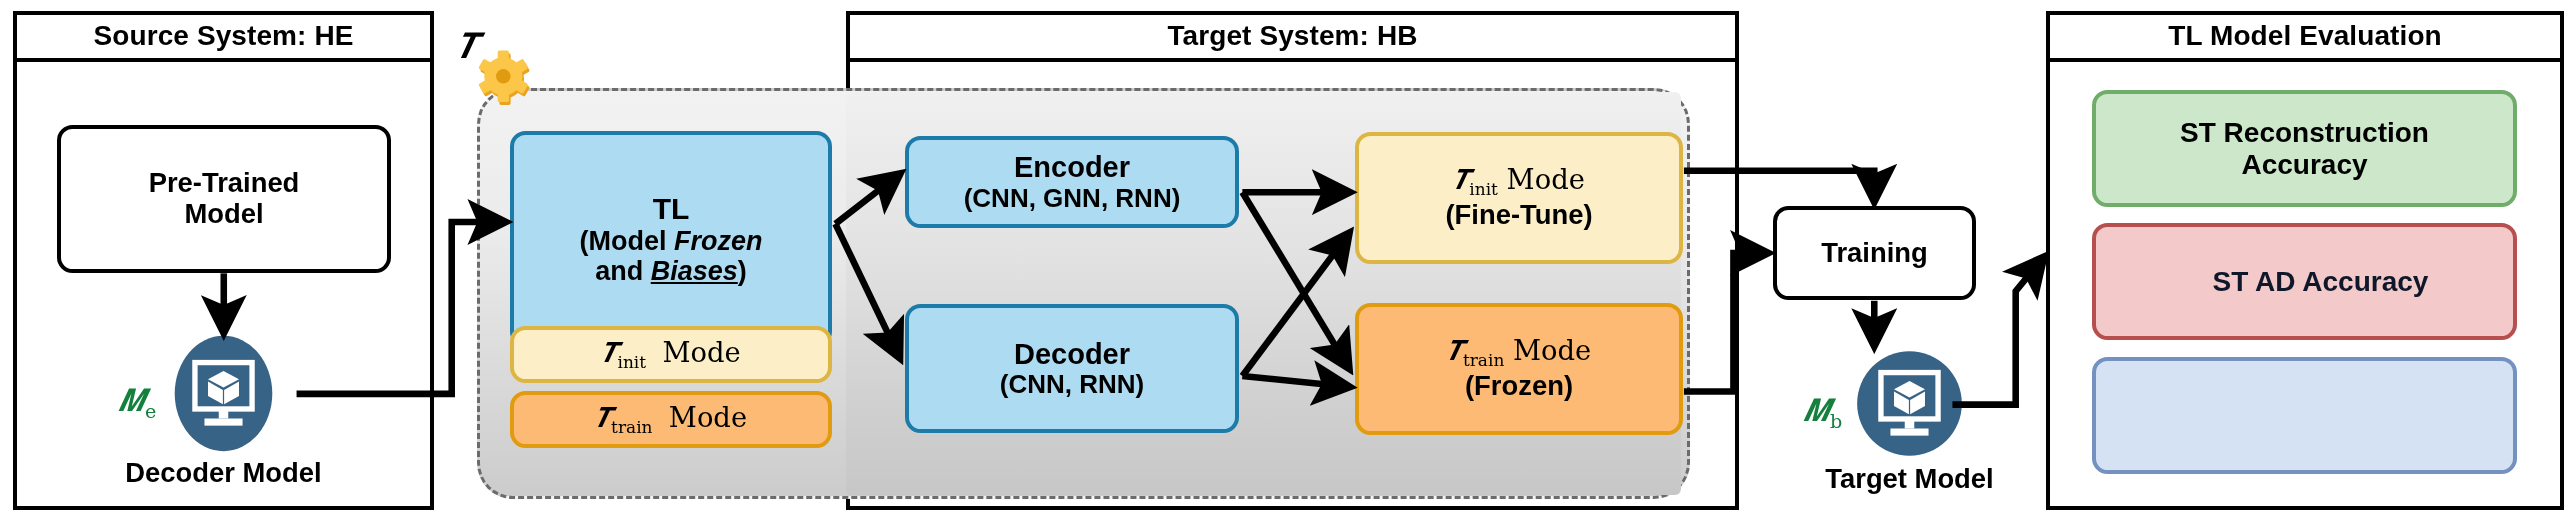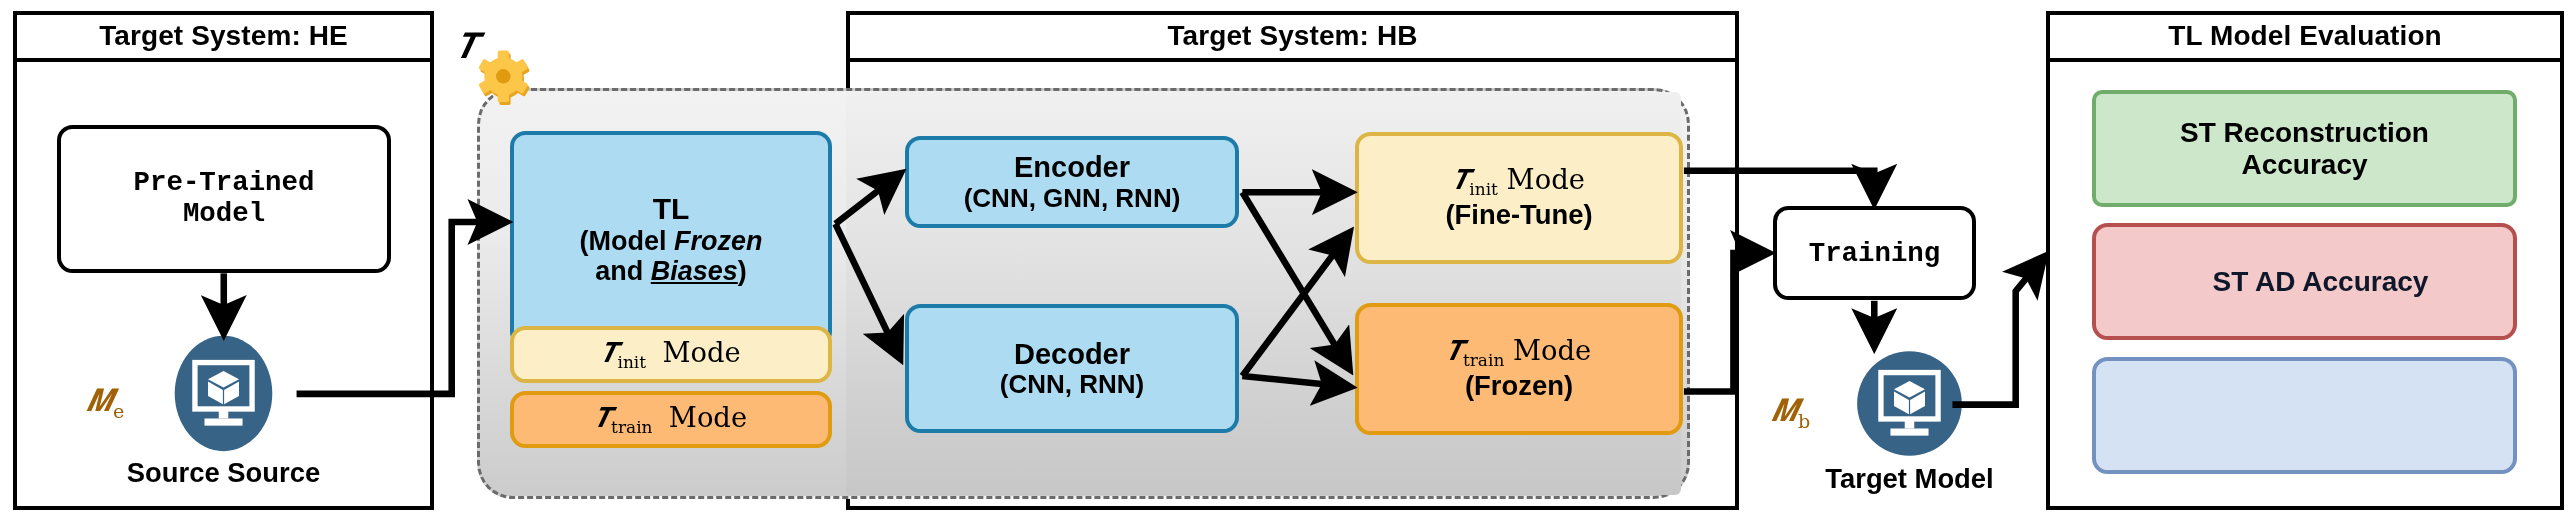--- a/index.html
+++ b/index.html
@@ -10,21 +10,21 @@
   .panel{position:absolute;border:4.2px solid #000;background:#fff;box-sizing:border-box;}
   .panel-head{position:absolute;left:0;right:0;top:0;height:47px;border-bottom:4.2px solid #000;
               box-sizing:border-box;display:flex;align-items:center;justify-content:center;}
   .panel-head span{font-size:28px;font-weight:bold;color:#000;letter-spacing:0.1px;white-space:nowrap;}
 
   
   .node{position:absolute;box-sizing:border-box;display:flex;flex-direction:column;
         align-items:center;justify-content:center;text-align:center;border-radius:15.5px;}
   .node .l1,.node .l2,.node .l3{display:block;line-height:1.12;}
 
-  .white-node{background:#fff;border:4.8px solid #000;font-weight:bold;color:#000;font-family:Liberation Mono, monospace;}
+  .white-node{background:#fff;border:4.8px solid #000;font-weight:bold;color:#000;}
   .blue-node{background:#ADDCF2;border:4.8px solid #1C7BA8;font-weight:bold;color:#000;}
   .yellow-node{background:#FCEFC7;border:4.8px solid #DDB544;color:#000;}
   .orange-node{background:#fdba74;border:4.8px solid #E09B10;color:#000;}
   .green-node{background:#CDE7CB;border:4.8px solid #70AD6A;font-weight:bold;color:#000;}
   .red-node{background:#F3C9C9;border:4.8px solid #B5504F;font-weight:bold;color:#0f172a;padding-left:32px;}
   .lblue-node{background:#D4E2F4;border:4.8px solid #7492C0;font-weight:bold;color:#000;}
 
   
   #tl-region{position:absolute;border:3.6px dashed #6b6b6b;border-radius:36px;box-sizing:border-box;
              background:linear-gradient(180deg,#f2f2f2 0%,#ebebeb 35%,#d6d6d6 78%,#cccccc 100%);}
@@ -33,37 +33,37 @@
 
   
   .mathscript{font-family:"DejaVu Serif",serif;font-style:italic;}
   .mathrm{font-family:"DejaVu Serif",serif;font-style:normal;}
   sub.sm{font-size:.62em;font-style:normal;font-family:"DejaVu Serif",serif;}
 
   
   .modelicon{position:absolute;}
   .modelicon .lab{position:absolute;font-size:27.4px;font-weight:bold;text-align:center;
                   left:50%;transform:translateX(-50%);white-space:nowrap;color:#000;}
-  .modelicon .mlab{position:absolute;font-size:31px;font-family:"DejaVu Serif",serif;font-style:italic;color:#a16207;}
+  .modelicon .mlab{position:absolute;font-size:31px;font-family:"DejaVu Serif",serif;font-style:italic;color:#15803d;margin-left:32px;}
 
   
   #wires{position:absolute;left:0;top:0;width:2576px;height:521px;pointer-events:none;}
 
   
   #gear{position:absolute;}
   #tau-label{position:absolute;font-size:35px;color:#000;}
 </style>
 </head>
 <body>
 
 <div id="stage">
 
   <div class="panel" id="p-source" style="left:13px;top:10.7px;width:421px;height:499px;">
     <div class="panel-head">
-      <span>Target System: HE</span>
+      <span>Source System: HE</span>
     </div>
   </div>
 
   <div class="node white-node" id="n-pretrained" style="left:57px;top:125px;width:334px;height:148px;font-size:27.4px;">
     <span class="l1">Pre-Trained</span>
     <span class="l2">Model</span>
   </div>
 
   <div class="modelicon" id="src-model" style="left:152px;top:334px;width:143px;height:161px;">
     <span class="mlab" style="left:-66px;top:48px;">𝑴<sub class="sm">e</sub></span>
@@ -71,21 +71,21 @@
       <ellipse cx="120" cy="100" rx="82" ry="97" fill="#376387"></ellipse>
       <rect x="72" y="48" width="96" height="78" fill="none" stroke="#ffffff" stroke-width="9"></rect>
       <g fill="#ffffff">
         <polygon points="120,62 146,76 120,90 94,76"></polygon>
         <polygon points="94,80 119,94 119,118 94,104"></polygon>
         <polygon points="146,80 121,94 121,118 146,104"></polygon>
       </g>
       <rect x="112" y="126" width="16" height="16" fill="#ffffff"></rect>
       <rect x="88" y="142" width="64" height="12" fill="#ffffff"></rect>
     </svg>
-    <span class="lab" style="top:123px;">Source Source</span>
+    <span class="lab" style="top:123px;">Decoder Model</span>
   </div>
 
   <div class="panel" id="p-target" style="left:846px;top:10.7px;width:893px;height:499px;">
     <div class="panel-head">
       <span>Target System: HB</span>
     </div>
   </div>
 
   <div id="tl-region" style="left:477px;top:88px;width:1213px;height:411px;"></div>
   <div id="tl-shade" style="left:846px;top:92px;width:835px;height:403px;"></div>
@@ -182,21 +182,21 @@
     </svg>
     <span class="lab" style="top:119px;">Target Model</span>
   </div>
 
   <div class="panel" id="p-eval" style="left:2046px;top:10.7px;width:518px;height:499px;">
     <div class="panel-head">
       <span>TL Model Evaluation</span>
     </div>
   </div>
 
-  <div class="node green-node" id="n-ev0" style="left:2092px;top:90px;width:425px;height:117px;font-size:28px;border-radius:10px;">
+  <div class="node green-node" id="n-ev0" style="left:2092px;top:90px;width:425px;height:117px;font-size:28px;">
     <span class="l1">ST Reconstruction</span>
     <span class="l2">Accuracy</span>
   </div>
 
   <div class="node red-node" id="n-ev1" style="left:2092px;top:223px;width:425px;height:117px;font-size:28px;">
     <span class="l1">ST AD Accuracy</span>
   </div>
 
   <div class="node lblue-node" id="n-ev2" style="left:2092px;top:357px;width:425px;height:117px;font-size:28px;">
   </div>

